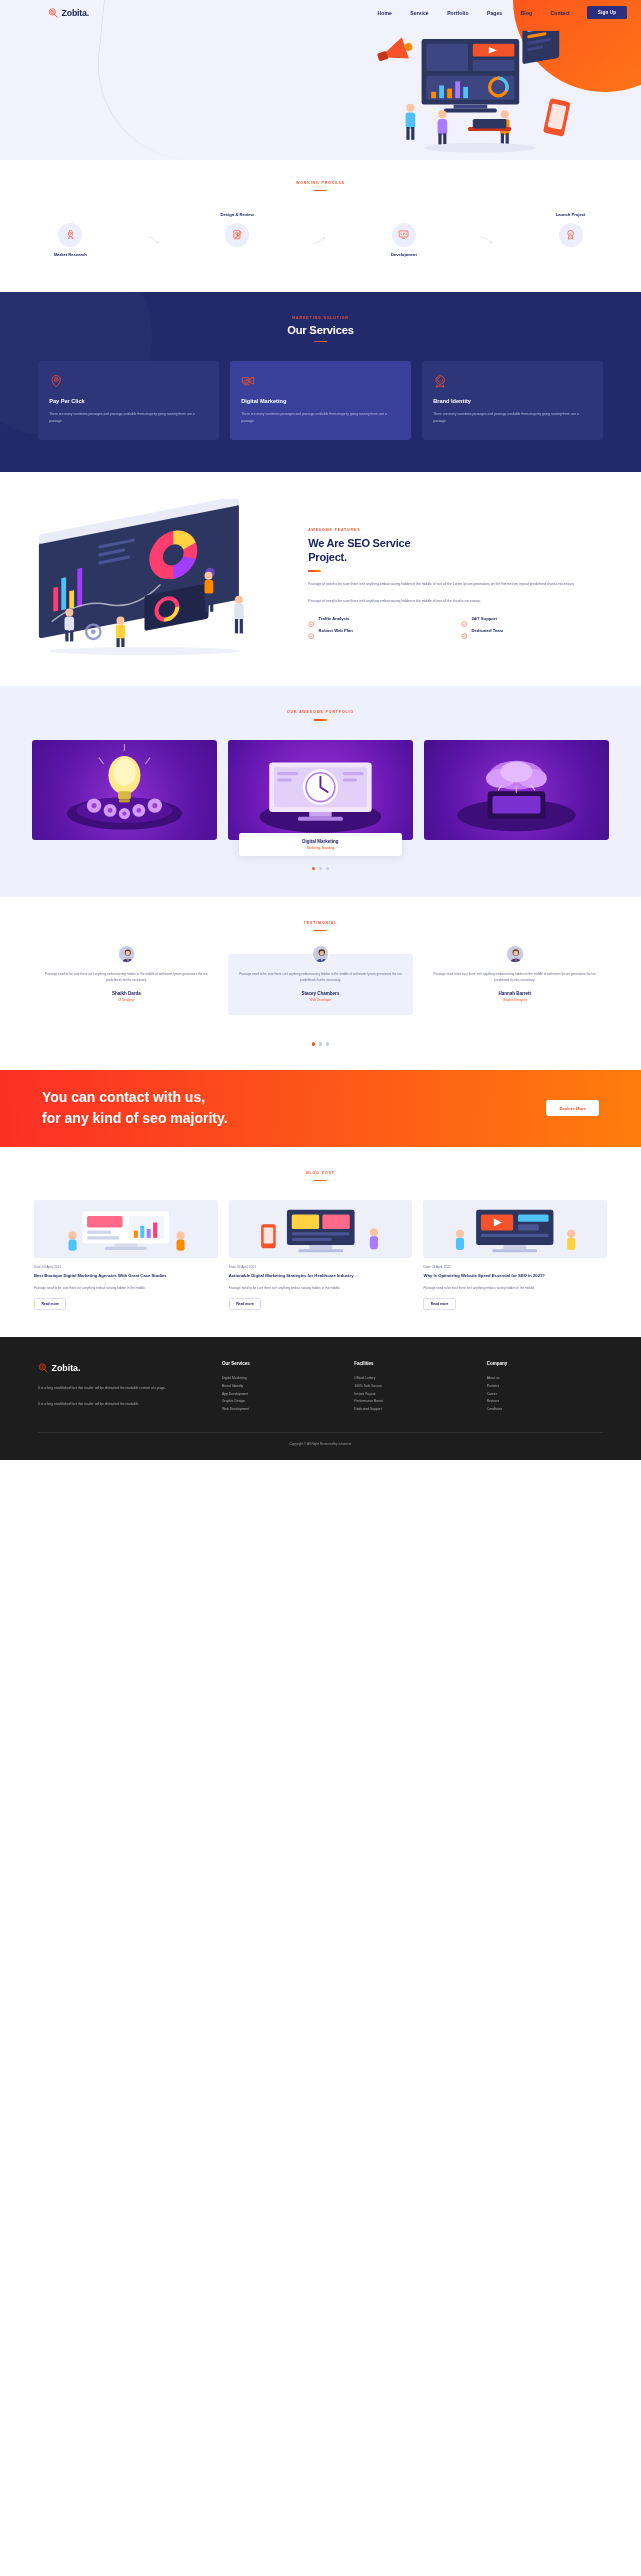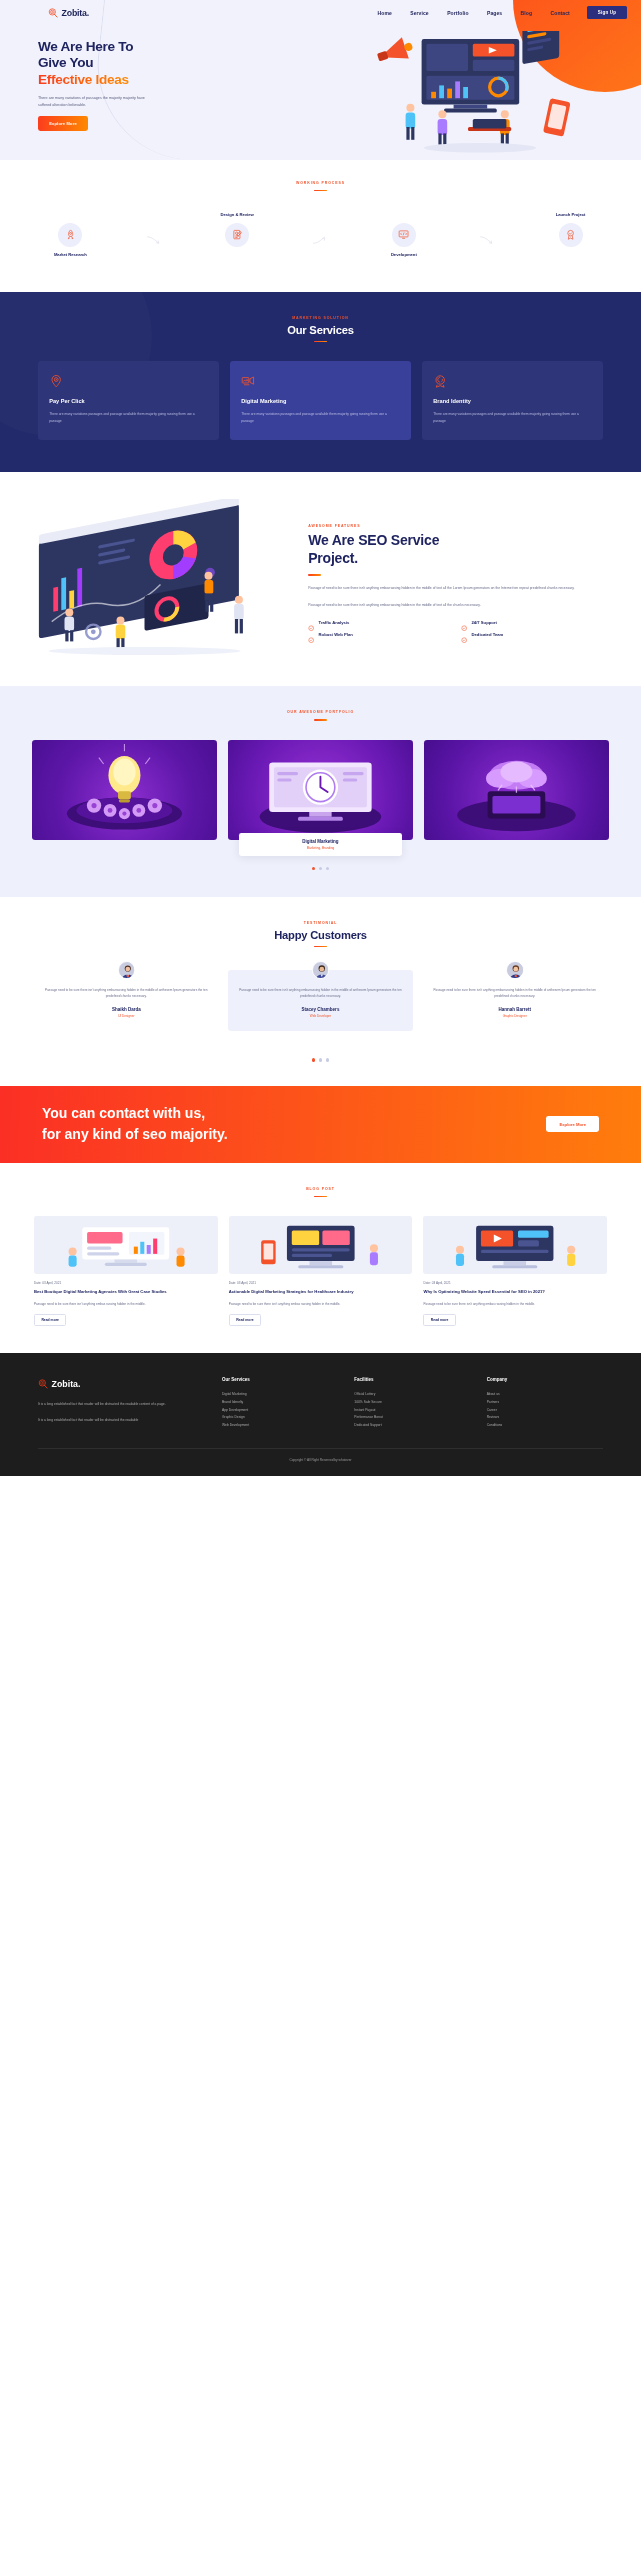--- a/index.html
+++ b/index.html
@@ -128,21 +128,21 @@
   .svc-text {
     font-size:3.3px; color:#b9bde2; line-height:2.05; margin-top:6.4px;
   }
 
   
   .seo { display:flex; padding:27px 35px 27px 24px; gap:11.2px; align-items:center; background:#fff; }
   .seo-art { width:273px; height:160px; position:relative; }
   .seo-right { flex:1; padding-top:3.2px; }
   .eyebrow.left { text-align:left; }
   .seo-h2 {
-    font-size:14px; font-weight:bold; color:#1f2460;
+    font-size:11px; font-weight:bold; color:#1f2460;
     line-height:1.28; margin-top:4px; letter-spacing:-0.2px;
   }
   .rule.left { margin:6.4px 0 0; }
   .seo-p {
     font-size:3.4px; color:#666a88; line-height:2.0; margin-top:9.6px;
   }
   .feat-grid {
     display:grid; grid-template-columns:1fr 1fr; gap:5.6px 8px; margin-top:11.2px;
   }
   .feat { display:flex; align-items:center; gap:4px; }
@@ -261,29 +261,20 @@
         <a href="#">Service</a>
         <a href="#">Portfolio</a>
         <a href="#">Pages</a>
         <a href="#">Blog</a>
         <a href="#">Contact</a>
       </div>
       <button class="signup">Sign Up</button>
     </nav>
 
     <div class="hero-inner">
-      <div class="hero-left">
-        <h1 class="hero-h1">
-          <span>We Are Here To</span><br>
-          <span>Give You</span><br>
-          <span class="accent">Effective Ideas</span>
-        </h1>
-        <p class="hero-p">There are many variations of passages the majority majority have suffered alteration believable.</p>
-        <button class="btn-orange">Explore More</button>
-      </div>
 
       <div class="hero-art">
         <svg width="264" height="128" viewBox="0 0 330 160" style="position:absolute;right:-3.2px;top:-4.8px">
 
           <rect x="92" y="10" width="122" height="82" rx="3" fill="#2d3561"></rect>
           <rect x="98" y="16" width="52" height="34" rx="2" fill="#3d4680"></rect>
           <rect x="156" y="16" width="52" height="16" rx="2" fill="#f4522a"></rect>
           <polygon points="176,20 186,24 176,28" fill="#fff"></polygon>
           <rect x="156" y="36" width="52" height="14" rx="2" fill="#3d4680"></rect>
           <rect x="98" y="56" width="110" height="30" rx="2" fill="#3d4680"></rect>
@@ -653,21 +644,20 @@
 
     <div class="dots">
       <span class="dot on"></span>
       <span class="dot"></span>
       <span class="dot"></span>
     </div>
   </section>
 
   <section class="testi">
     <div class="eyebrow">TESTIMONIAL</div>
-    <div class="sec-title">Happy Customers</div>
     <div class="rule"></div>
 
     <div class="ts-grid">
       <div class="ts-card">
         <div class="ts-avatar">
           <svg width="17.6" height="17.6" viewBox="0 0 24 24">
             <circle cx="12" cy="12" r="12" fill="#c9ccdf"></circle>
             <circle cx="12" cy="9" r="4.2" fill="#4a3026"></circle>
             <circle cx="12" cy="9.6" r="3.2" fill="#f0c0a0"></circle>
             <path d="M4 24c0-4.4 3.6-7 8-7s8 2.6 8 7z" fill="#2c3a8c"></path>

